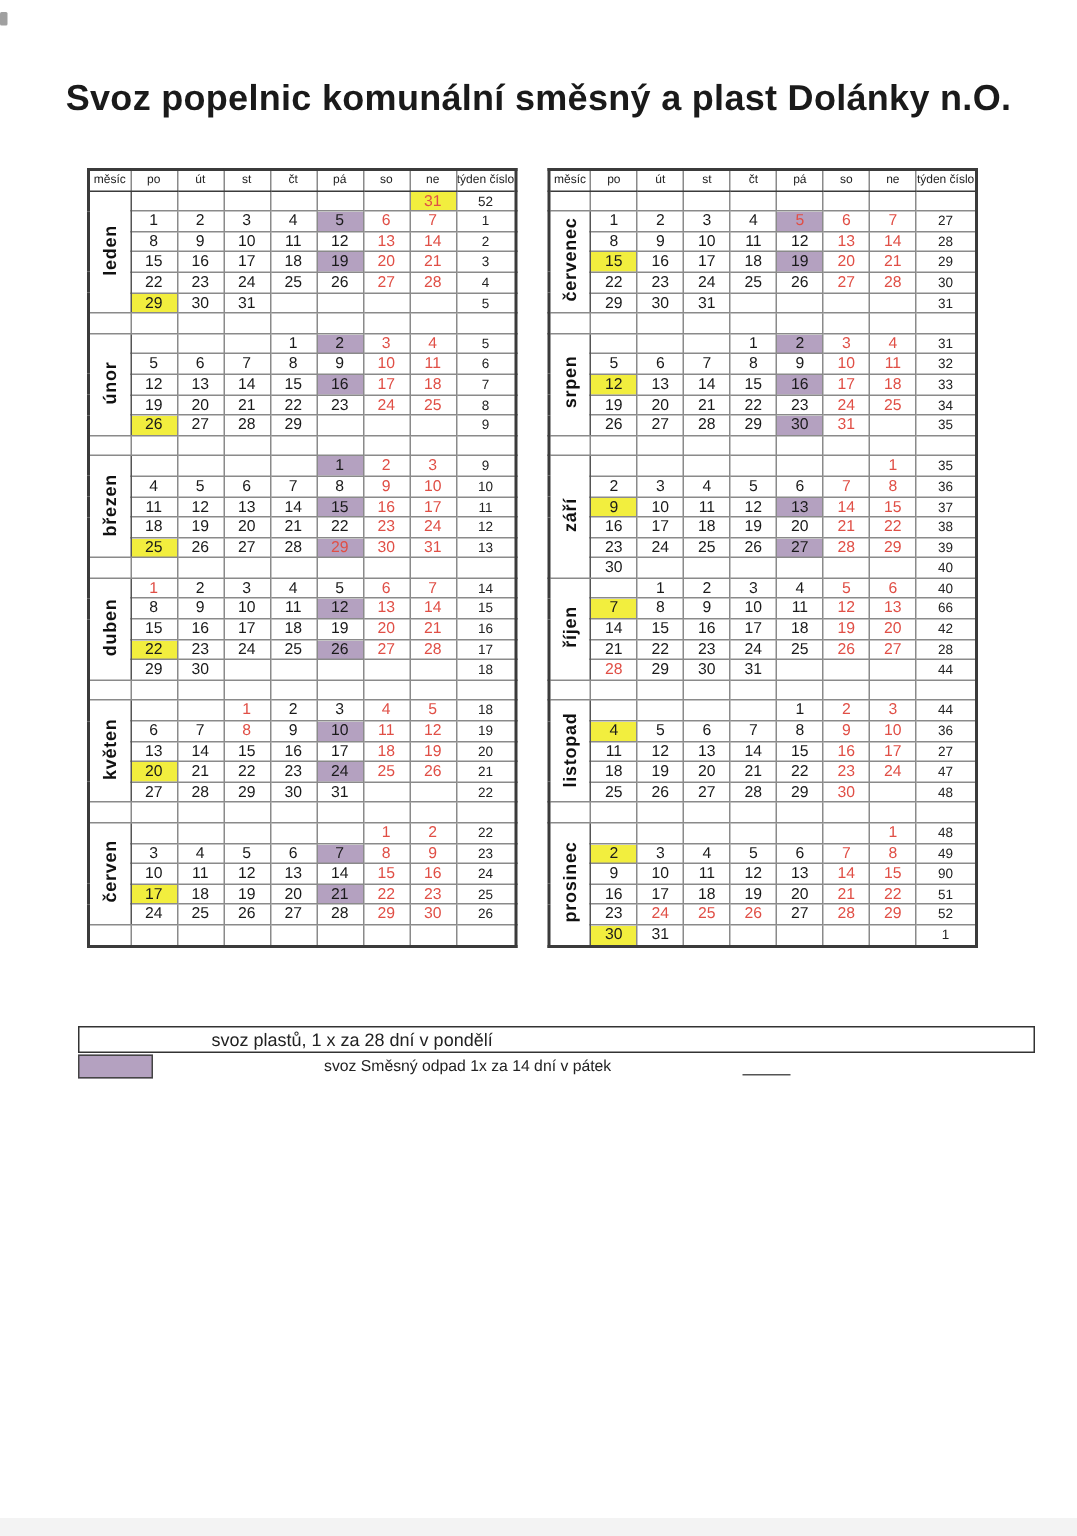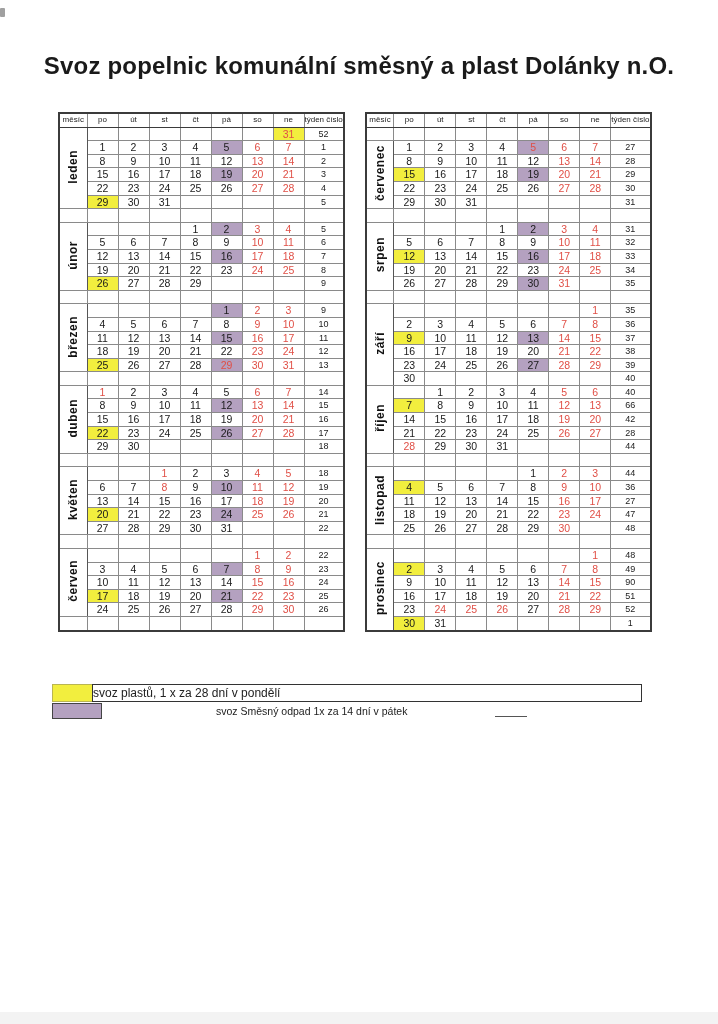--- a/index.html
+++ b/index.html
@@ -40,21 +40,21 @@
     writing-mode:vertical-rl;transform:rotate(180deg);
     letter-spacing:0.5px;line-height:1;
   }
   .cal td.week{font-size:9px;color:#222;}
 
   .legend{position:absolute;top:684px;left:52px;width:600px;}
   .legend-row1{display:flex;align-items:stretch;height:18px;}
   .sw-yellow{width:40px;background:#f2ee3e;border:1px solid #b9b552;margin-right:-2px;}
   .legend-box{
     flex:0 0 548px;border:1.5px solid #333;
-    font-size:12px;line-height:16px;color:#222;
+    font-size:12px;line-height:16px;padding-left:88px;color:#222;
     background:#fff;
   }
   .legend-row2{display:flex;align-items:center;height:17px;margin-top:0px;gap:32px;}
   .sw-purple{width:48px;height:14px;background:#b4a1c0;border:1.5px solid #444;}
   .legend-text2{font-size:10.5px;color:#222;margin-left:82px;}
   .legend-dash{width:32px;border-bottom:1.2px solid #555;margin-left:56px;align-self:flex-end;margin-bottom:2px;}
 
   .scan-speck{position:absolute;left:0;top:8px;width:5px;height:9px;background:#777;border-radius:1px;opacity:.7;}
   .scan-bottom{position:absolute;left:0;bottom:0;width:718px;height:12px;background:#f3f3f3;}
 </style>

